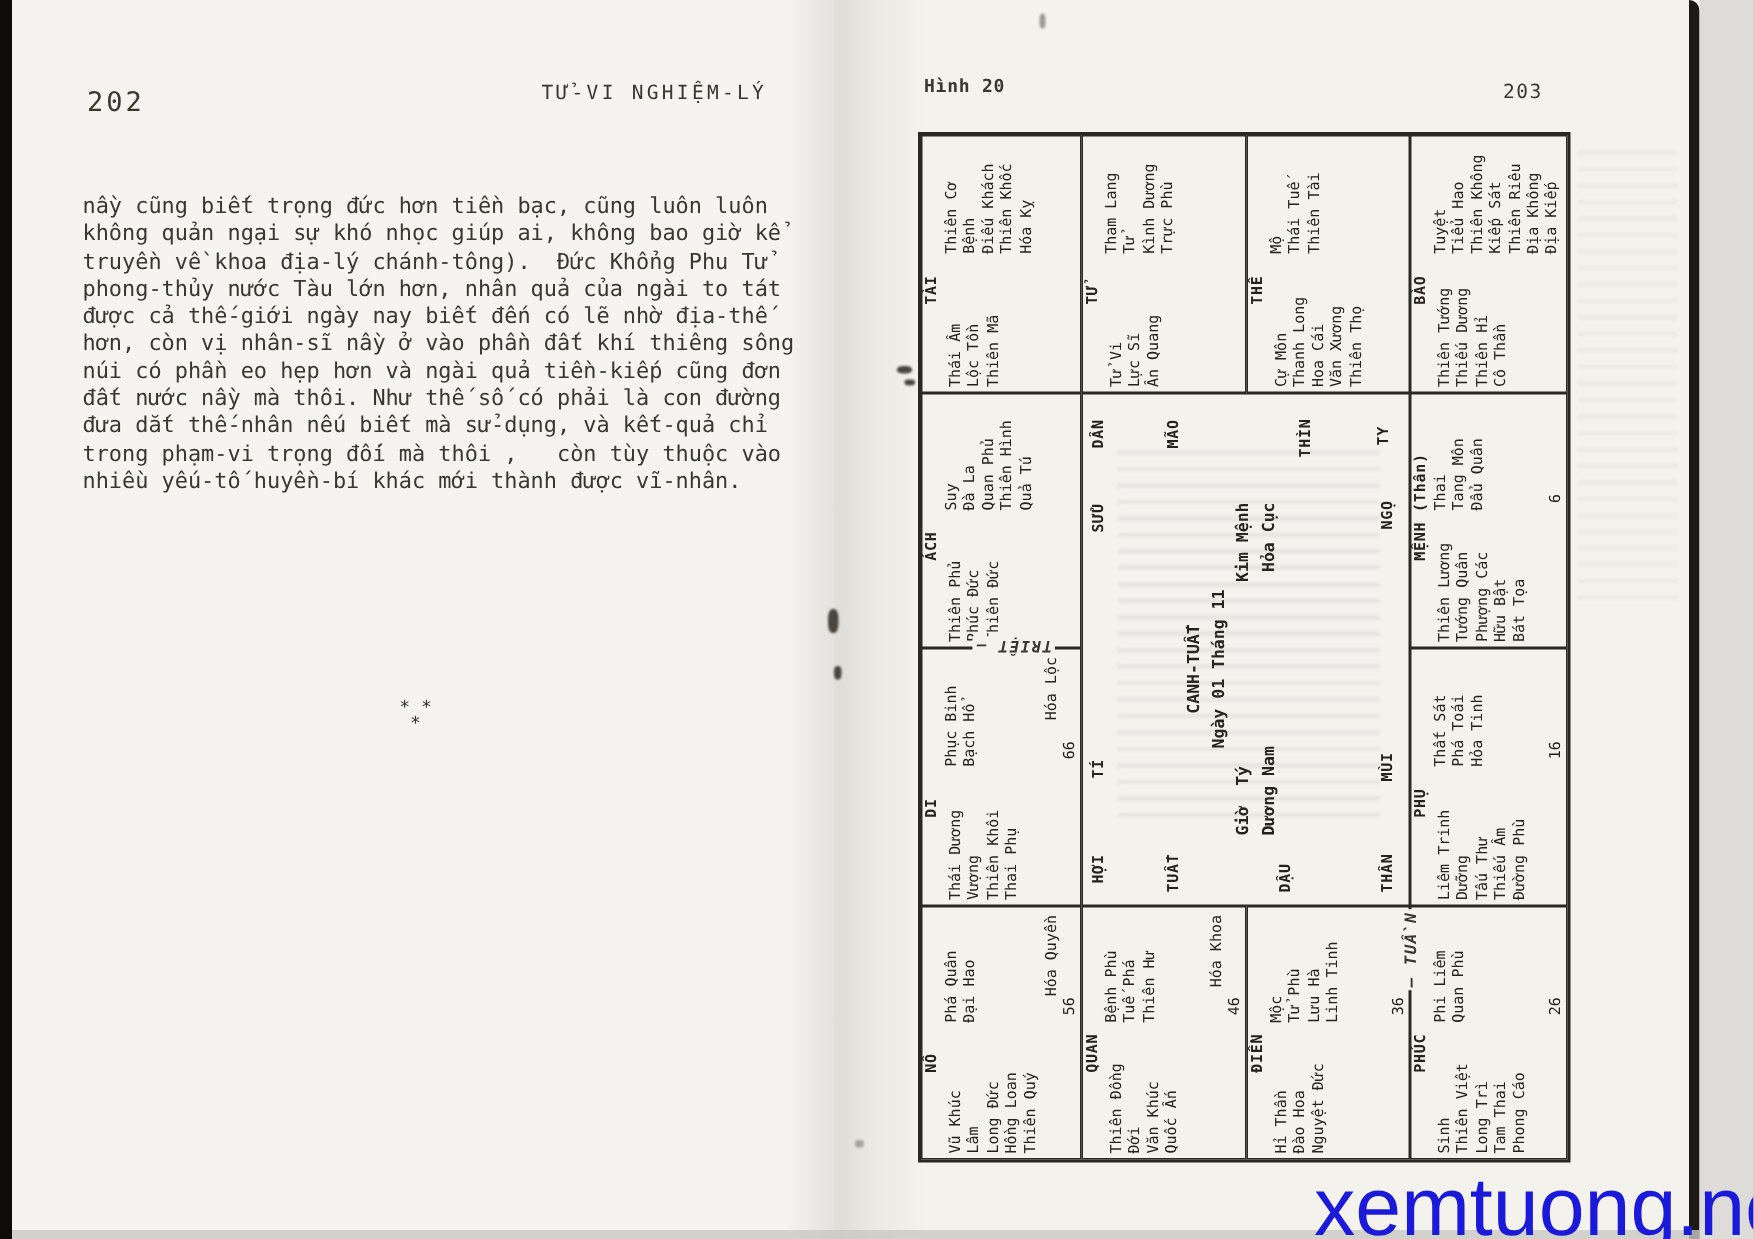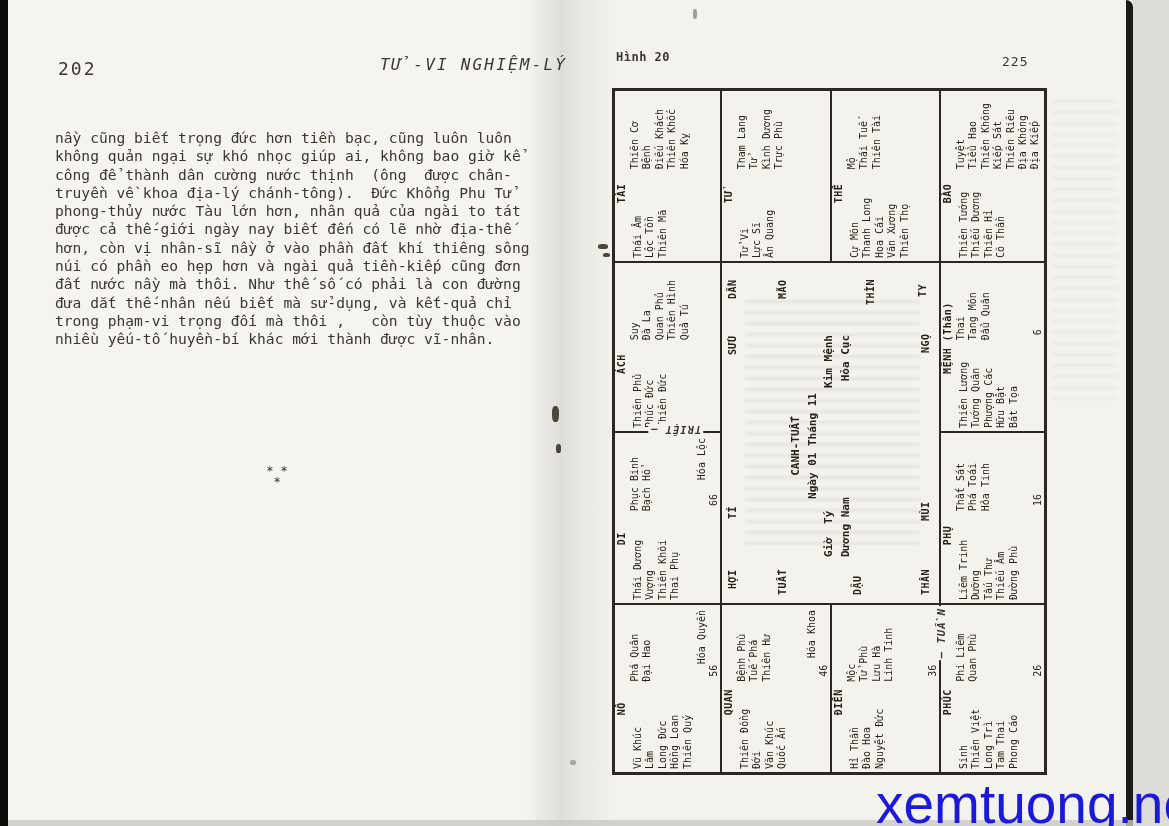--- a/index.html
+++ b/index.html
@@ -13,21 +13,21 @@
   .edge-right-out{position:absolute;left:1133px;top:0;width:36px;height:826px;background:#dddcd8;}
   .edge-bottom{position:absolute;left:8px;top:820px;width:1125px;height:6px;background:#c9c8c3;opacity:.8;}
   .spine-shadow{position:absolute;left:524px;top:0;width:92px;height:826px;
         background:linear-gradient(90deg,rgba(0,0,0,0) 0%,rgba(40,36,30,.10) 40%,rgba(40,36,30,.05) 60%,rgba(0,0,0,0) 100%);}
   .speck{position:absolute;background:#4a463e;border-radius:40%;filter:blur(.6px);}
   .bleed{position:absolute;opacity:.10;filter:blur(1.2px);
         background:repeating-linear-gradient(0deg,#777 0 3px,transparent 3px 11px);}
 
   
   .pagenum-left{position:absolute;left:58px;top:58px;font-size:18px;letter-spacing:2px;}
-  .running-title{position:absolute;left:380px;top:55px;font-size:16px;letter-spacing:2.2px;white-space:nowrap;font-style:italic;}
+  .running-title{position:absolute;left:361px;top:55px;font-size:13px;letter-spacing:2.2px;white-space:nowrap;}
   .body-par{position:absolute;left:55px;top:93px;width:515px;font-size:14.6px;line-height:18.3px;margin-top:36px;}
   .bline{white-space:pre;}
   .sep-stars{position:absolute;left:260px;top:466px;width:34px;text-align:center;font-size:12px;line-height:11px;color:#2f2c26;}
 
   
   .fig-label{position:absolute;left:616px;top:50px;font-size:12px;font-weight:bold;letter-spacing:.5px;}
   .pagenum-right{position:absolute;left:1002px;top:54px;font-size:13px;letter-spacing:1px;}
 
   
   .chart{position:absolute;left:612px;top:88px;width:435px;height:687px;border:2px solid #2b2822;box-sizing:border-box;}
@@ -58,38 +58,37 @@
 
   <div class="page page-left"></div>
   <div class="page page-right"></div>
   <div class="spine-shadow"></div>
 
   <div class="pagenum-left">202</div>
   <div class="running-title">TỬ-VI NGHIỆM-LÝ</div>
   <div class="body-par">
       <div class="bline">nầy cũng biết trọng đức hơn tiền bạc, cũng luôn luôn</div>
       <div class="bline">không quản ngại sự khó nhọc giúp ai, không bao giờ kể</div>
-      <div class="bline">công để thành dân cường nước thịnh  (ông  được chân-</div>
       <div class="bline">truyền về khoa địa-lý chánh-tông).  Đức Khổng Phu Tử</div>
       <div class="bline">phong-thủy nước Tàu lớn hơn, nhân quả của ngài to tát</div>
       <div class="bline">được cả thế-giới ngày nay biết đến có lẽ nhờ địa-thế</div>
       <div class="bline">hơn, còn vị nhân-sĩ nầy ở vào phần đất khí thiêng sông</div>
       <div class="bline">núi có phần eo hẹp hơn và ngài quả tiền-kiếp cũng đơn</div>
       <div class="bline">đất nước nầy mà thôi. Như thế số có phải là con đường</div>
       <div class="bline">đưa dắt thế-nhân nếu biết mà sử-dụng, và kết-quả chỉ</div>
       <div class="bline">trong phạm-vi trọng đối mà thôi ,   còn tùy thuộc vào</div>
       <div class="bline">nhiều yếu-tố huyền-bí khác mới thành được vĩ-nhân.</div>
     </div>
   <div class="sep-stars">
     <div>*  *</div>
     <div>*</div>
   </div>
 
   <div class="fig-label">Hình 20</div>
-  <div class="pagenum-right">225</div>
+  <div class="pagenum-right">203</div>
 
   <div class="chart">
     <div class="cell" style="left:0;top:0;width:107px;height:172px;">
         <div class="rot" style="width: 170px; height: 105px; transform: rotate(-90deg) translateX(-170px);">
           <div class="pal-label">TÀI</div>
           <div class="stars-left">
             <div>Thái Âm</div>
             <div>Lộc Tồn</div>
             <div>Thiên Mã</div>
           </div>

